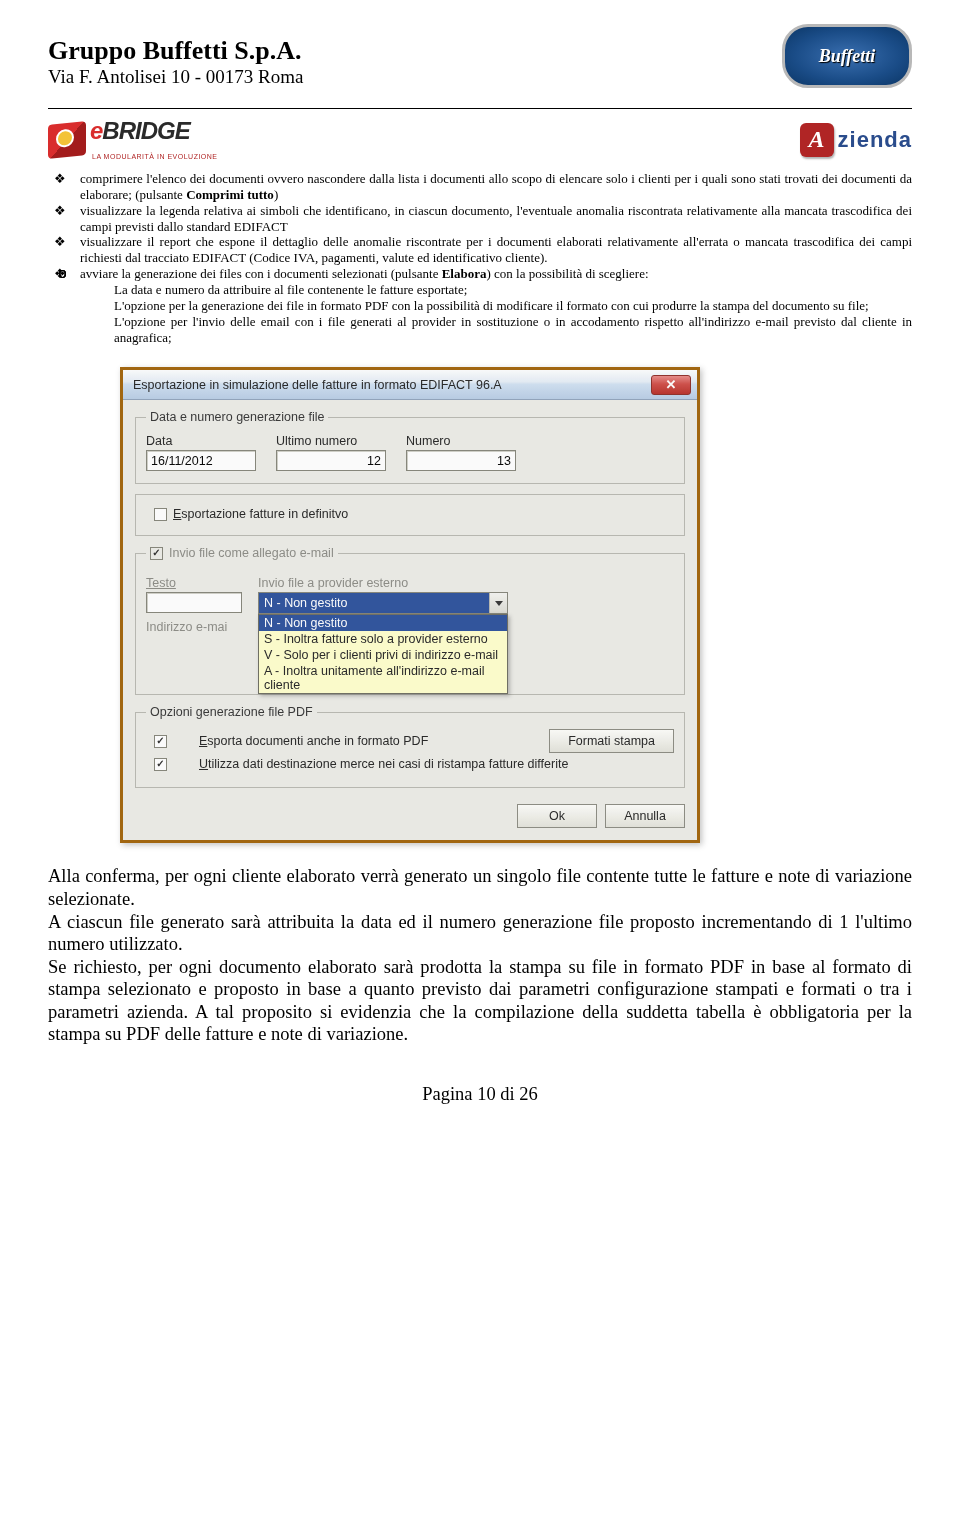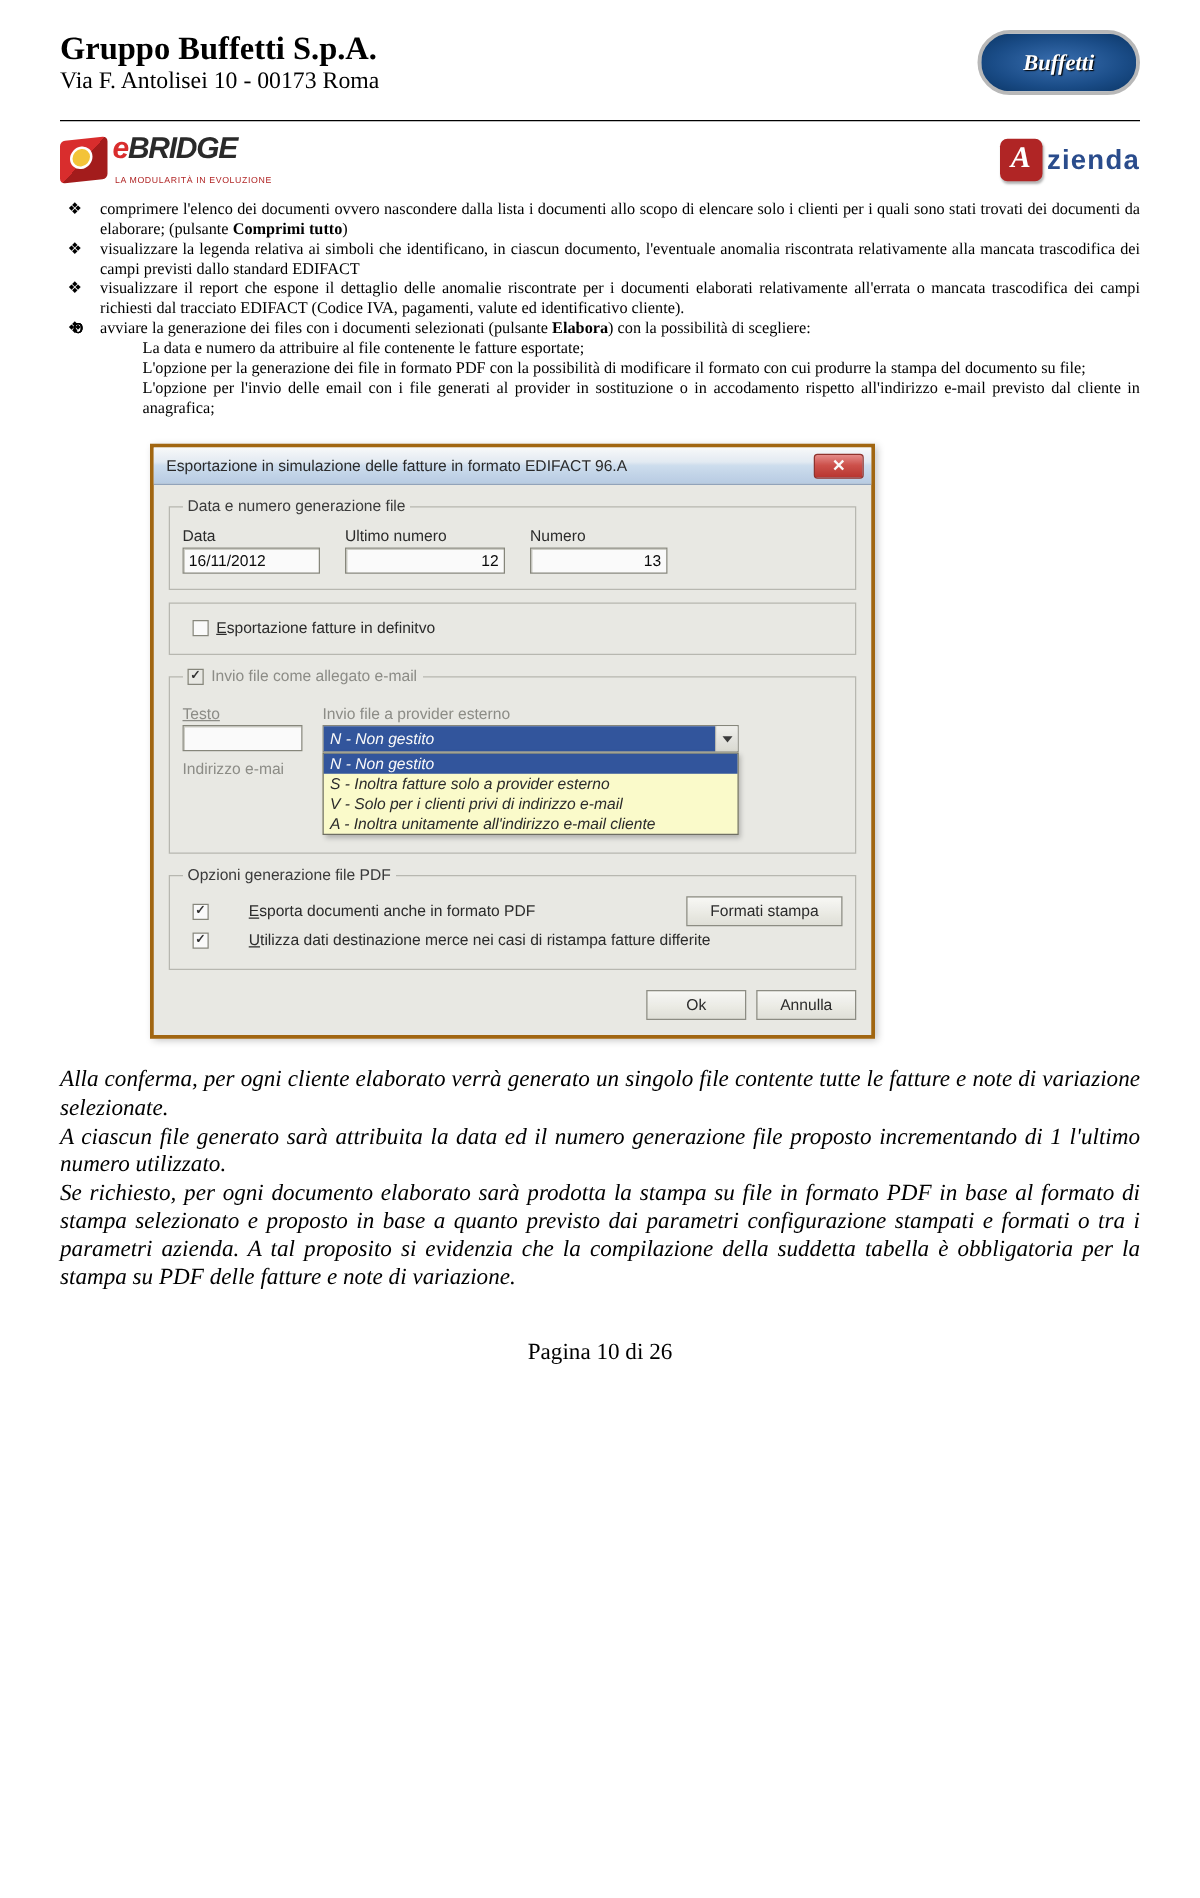--- a/index.html
+++ b/index.html
@@ -26,21 +26,21 @@
     font-family: "Times New Roman", Times, serif;
     font-weight: bold;
     font-size: 26px;
   }
   .header-left .address {
     font-family: "Times New Roman", Times, serif;
     font-size: 19px;
   }
   .buffetti-logo {
     width: 130px;
-    height: 52px;
+    height: 64px;
     background: radial-gradient(ellipse at center, #3a6fb0 0%, #1a4c87 60%, #0b3666 100%);
     border-radius: 26px / 26px;
     border: 3px solid #b8b8b8;
     color: #fff;
     font-style: italic;
     font-weight: bold;
     font-size: 18px;
     display: flex;
     align-items: center;
     justify-content: center;
@@ -210,21 +210,21 @@
     width: 13px; height: 13px;
     border: 1px solid #848478;
     background: #fff;
     display: inline-flex; align-items: center; justify-content: center;
     font-size: 10px; line-height: 1;
   }
   .chk.checked::after { content: "✓"; color: #2a2a2a; font-weight: bold; }
   .disabled { color: #8a8a84; }
   .disabled .chk { background: #ecece7; }
   .mnemonic { text-decoration: underline; }
-  .combo-wrap { position: relative; width: 333px; font-style: italic; }
+  .combo-wrap { position: relative; width: 250px; }
   .combo {
     border: 1px solid #848478;
     background: #fff;
     height: 22px;
     display: flex;
     align-items: stretch;
     overflow: visible;
   }
   .combo .value {
     flex: 1;
@@ -276,21 +276,21 @@
   .pdf-group .chk-row { margin: 4px 0; gap: 32px; }
   .pdf-top { display: flex; justify-content: space-between; align-items: center; }
 
   .body-para {
     font-family: "Times New Roman", Times, serif;
     font-size: 18.5px;
     line-height: 1.22;
     text-align: justify;
     margin: 22px 0 0 0;
   }
-  .body-para p { margin: 0; font-style: italic; }
+  .body-para p { margin: 0; }
   .page-footer {
     text-align: center;
     font-family: "Times New Roman", Times, serif;
     font-size: 18.5px;
     margin-top: 38px;
   }
 </style>
 </head>
 <body>
 
@@ -350,21 +350,21 @@
 
         <fieldset class="group">
           <legend>Data e numero generazione file</legend>
           <div class="row">
             <div class="col">
               <span class="lbl">Data</span>
               <input class="txt" style="width: 110px;" value="16/11/2012">
             </div>
             <div class="col">
               <span class="lbl">Ultimo numero</span>
-              <input class="txt right" style="width: 128px; padding-left: 28px;" value="12">
+              <input class="txt right" style="width: 110px; padding-left: 28px;" value="12">
             </div>
             <div class="col">
               <span class="lbl">Numero</span>
               <input class="txt right" style="width: 110px;" value="13">
             </div>
           </div>
         </fieldset>
 
         <fieldset class="group">
           <div class="chk-row" style="margin-left:8px">

